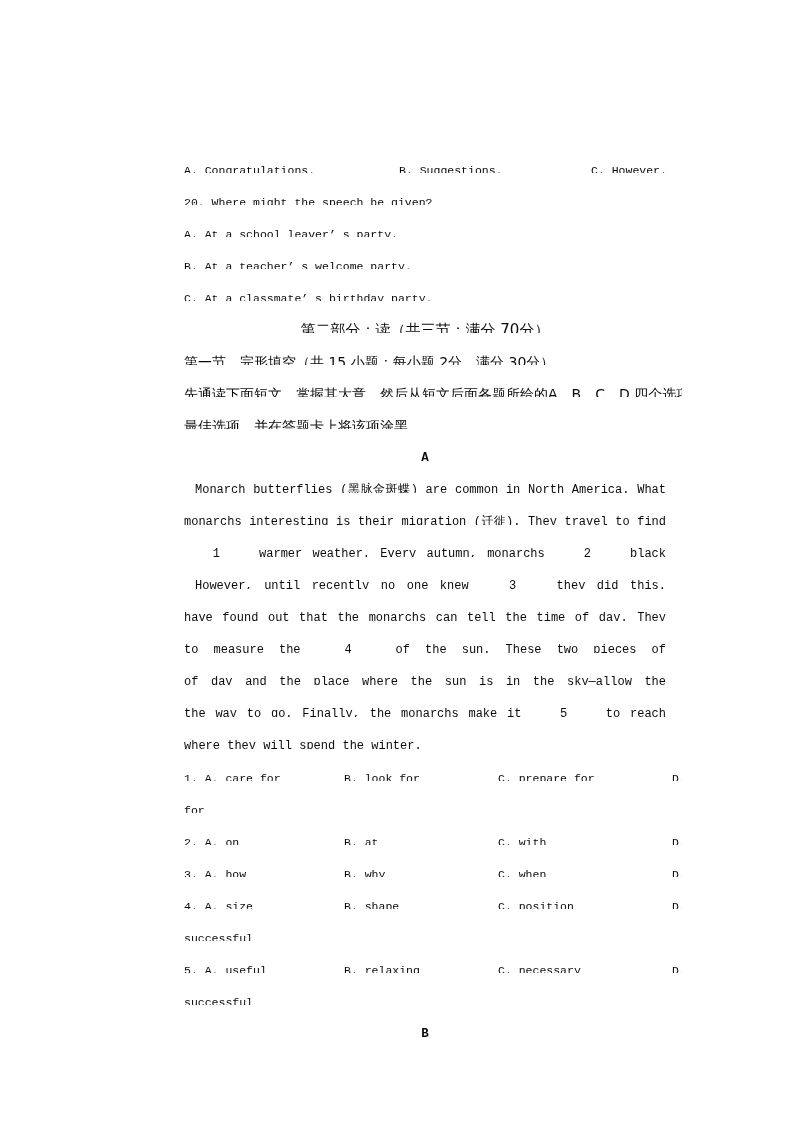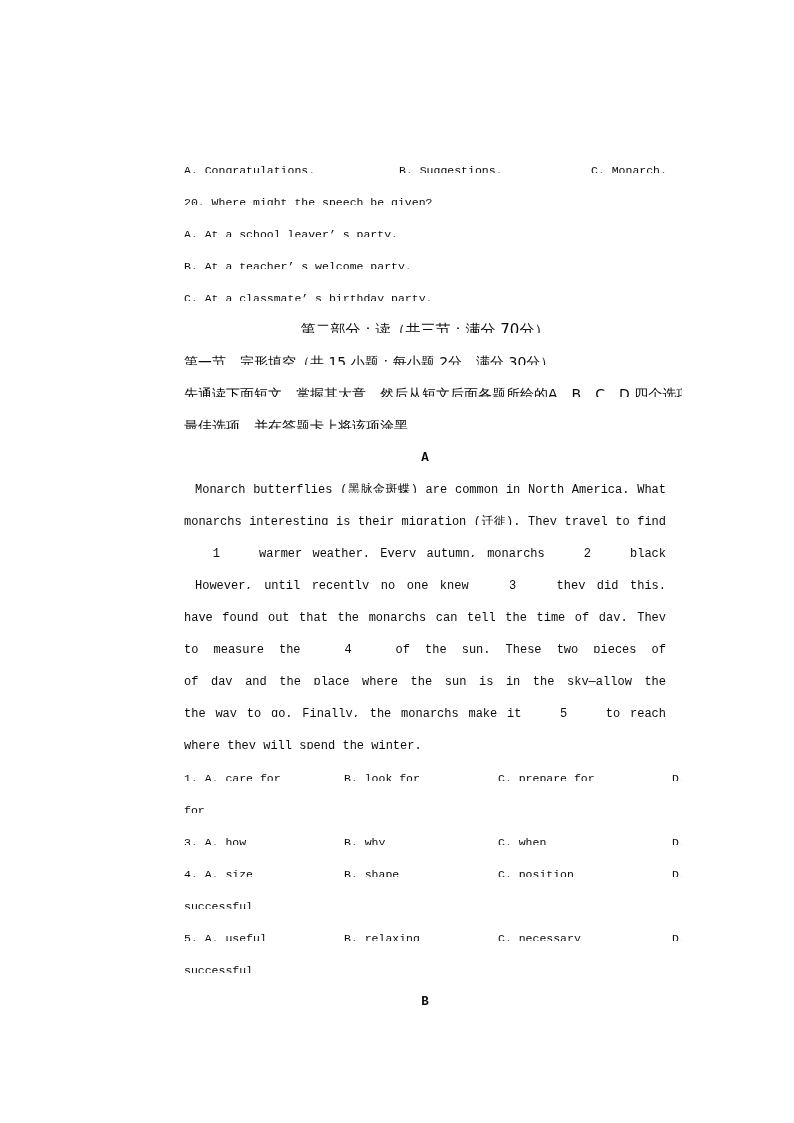--- a/index.html
+++ b/index.html
@@ -61,21 +61,21 @@
 </style>
 </head>
 <body>
 
 <div class="page">
   <main class="content">
 
     <div class="line">
       <span class="c p0">A. Congratulations.</span>
       <span class="c p1">B. Suggestions.</span>
-      <span class="c p2">C. Monarch.</span>
+      <span class="c p2">C. However.</span>
     </div>
 
     <div class="line">20. Where might the speech be given?</div>
     <div class="line">A. At a school leaver’ s party.</div>
     <div class="line">B. At a teacher’ s welcome party.</div>
     <div class="line">C. At a classmate’ s birthday party.</div>
 
     <div class="zh centered">第二部分：读（共三节；满分 70分）</div>
     <div class="zh">第一节　完形填空（共 15 小题；每小题 2分，满分 30分）</div>
     <div class="zh">先通读下面短文，掌握其大意，然后从短文后面各题所给的A、B、C、D 四个选项中，选出</div>
@@ -95,20 +95,26 @@
     <div class="eline lastline">where they will spend the winter.</div>
 
     <div class="line">
       <span class="c q0">1. A. care for</span>
       <span class="c q1">B. look for</span>
       <span class="c q2">C. prepare for</span>
       <span class="c q3">D. wait</span>
     </div>
     <div class="line">for</div>
 
+    <div class="line">
+      <span class="c q0">2. A. on</span>
+      <span class="c q1">B. at</span>
+      <span class="c q2">C. with</span>
+      <span class="c q3">D. under</span>
+    </div>
 
     <div class="line">
       <span class="c q0">3. A. how</span>
       <span class="c q1">B. why</span>
       <span class="c q2">C. when</span>
       <span class="c q3">D. where</span>
     </div>
 
     <div class="line">
       <span class="c q0">4. A. size</span>

